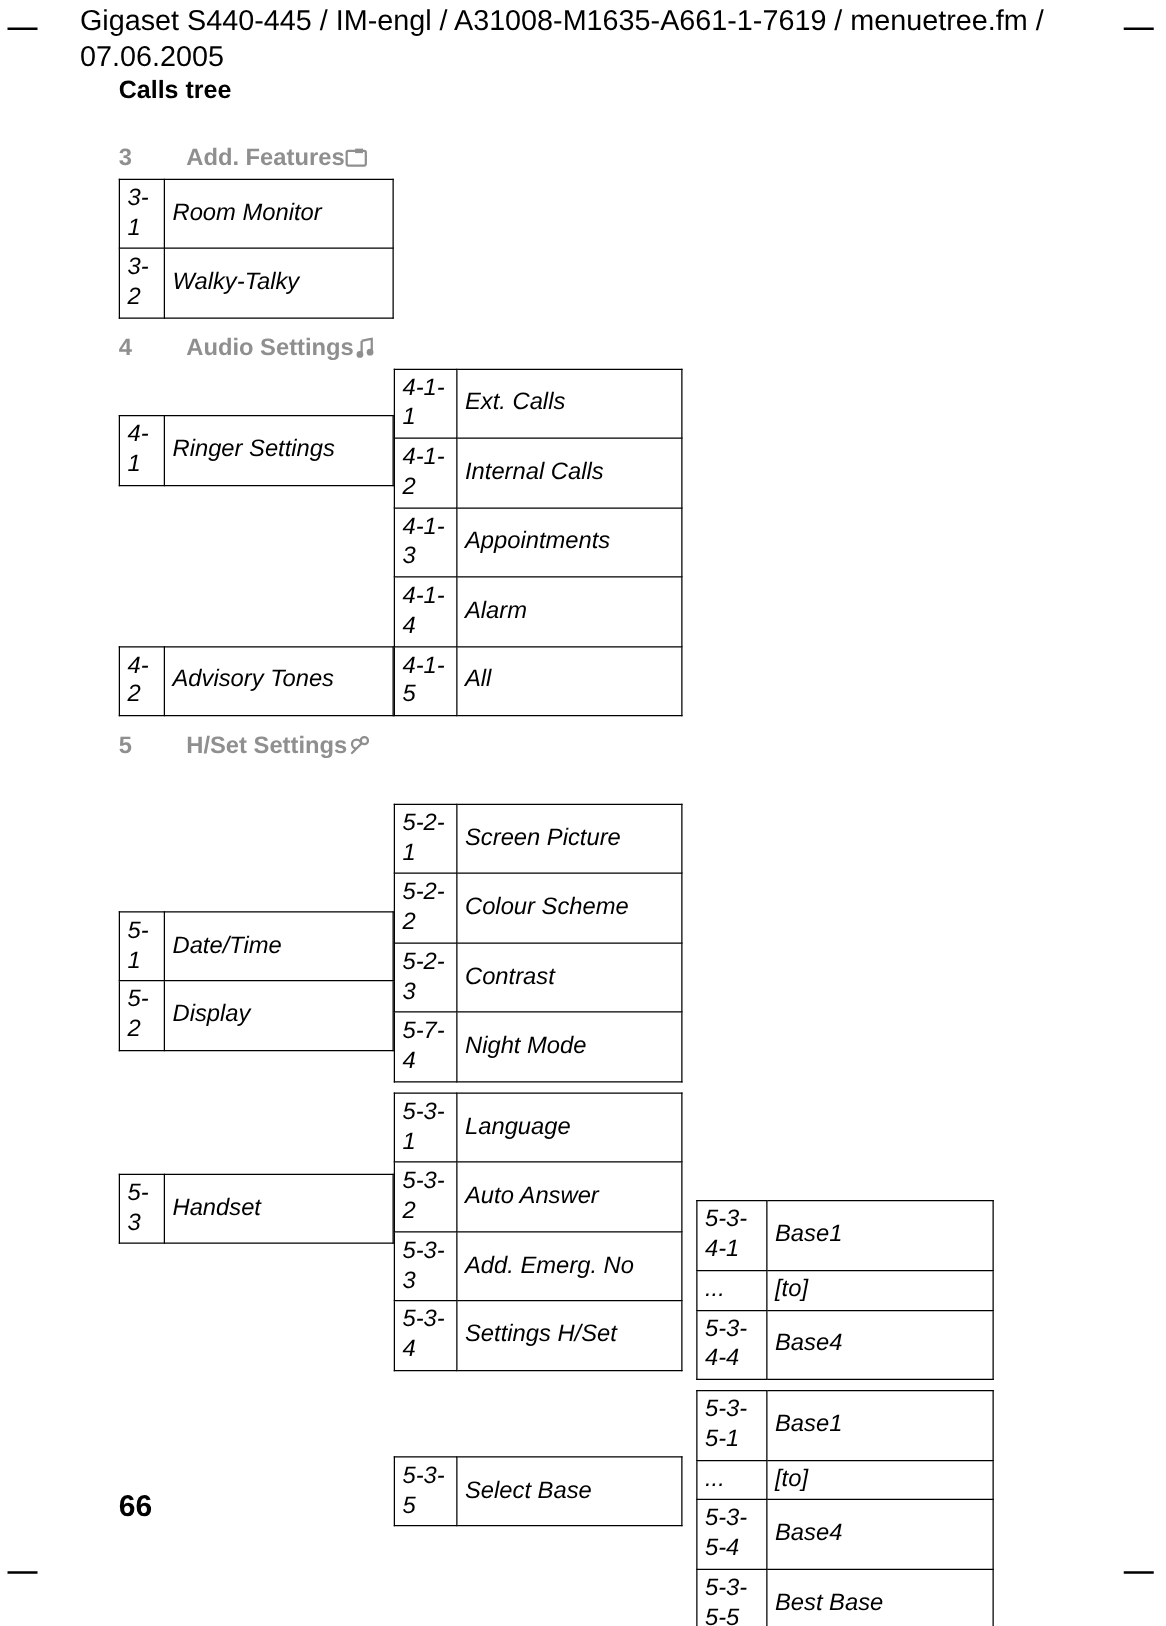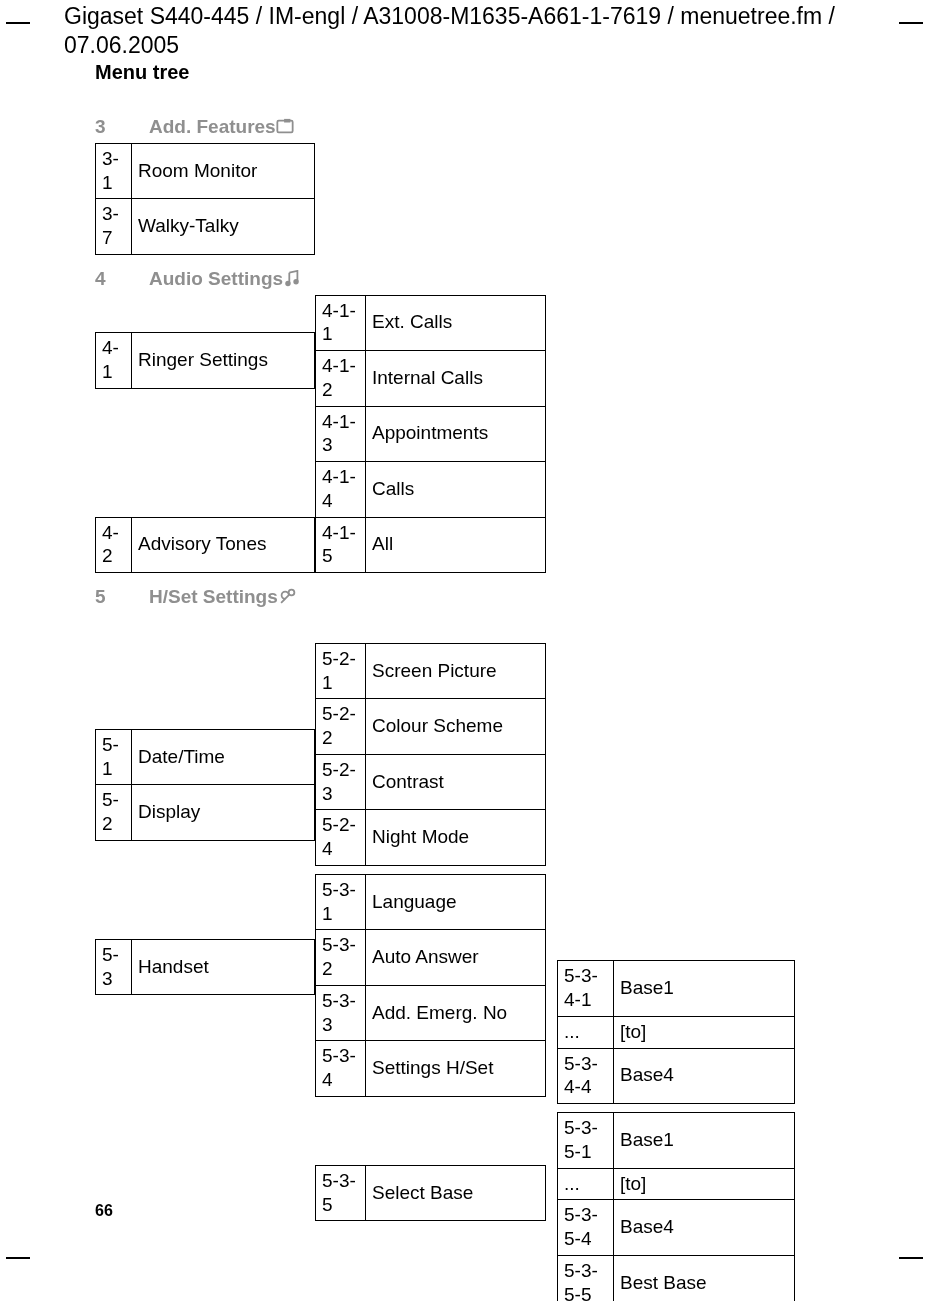--- a/index.html
+++ b/index.html
@@ -43,21 +43,21 @@
   .section-title {
     font-weight: 700;
     font-size: 20px;
     margin-bottom: 30px;
   }
   .page-num {
     position: absolute;
     left: 95px;
     bottom: 80px;
     font-weight: 700;
-    font-size: 16px;
+    font-size: 24px;
   }
 
   .row-head {
     display: flex;
     align-items: center;
     gap: 36px;
     color: #8f8f8f;
     font-weight: 700;
     font-size: 19px;
     margin-top: 4px;
@@ -69,20 +69,21 @@
     display: inline-flex;
     width: 18px; height: 18px;
     color: #8f8f8f;
   }
   .icon svg { width: 100%; height: 100%; }
 
   
   table {
     border-collapse: collapse;
     table-layout: fixed;
+    font-style: italic;
   }
   td {
     border: 1.5px solid #000;
     padding: 3px 6px 4px 6px;
     vertical-align: middle;
     font-size: 19px;
     height: 23px;
   }
   td.noborder { border: none; }
 
@@ -108,21 +109,21 @@
 
 <div class="crop-tl"></div>
 <div class="crop-tr"></div>
 <div class="crop-bl"></div>
 <div class="crop-br"></div>
 
 <div class="header-line">Gigaset S440-445 / IM-engl / A31008-M1635-A661-1-7619 / menuetree.fm / 07.06.2005</div>
 
 <div class="page">
 
-  <div class="section-title">Menu tree</div>
+  <div class="section-title">Calls tree</div>
 
   <div class="block">
     <div class="row-head">
       <span class="num">3</span>
       <span class="label">
         <span>Add. Features</span>
         <span class="icon">
           <svg viewBox="0 0 20 20">
               <rect x="1.5" y="3" width="17" height="13" rx="1.5" fill="none" stroke="#8f8f8f" stroke-width="2"></rect>
               <rect x="9" y="1" width="7" height="4" fill="#8f8f8f"></rect>
@@ -134,21 +135,21 @@
       <colgroup>
           <col class="col-l1a">
           <col class="col-l1b">
         </colgroup>
       <tbody>
           <tr>
             <td>3-1</td>
             <td>Room Monitor</td>
           </tr>
       <tr>
-            <td>3-7</td>
+            <td>3-2</td>
             <td>Walky-Talky</td>
           </tr>
     </tbody>
       </table>
   </div>
 
   <div class="block">
     <div class="row-head">
       <span class="num">4</span>
       <span class="label">
@@ -214,21 +215,21 @@
         <tr>
               <td>4-1-2</td>
               <td>Internal Calls</td>
             </tr>
         <tr>
               <td>4-1-3</td>
               <td>Appointments</td>
             </tr>
         <tr>
               <td>4-1-4</td>
-              <td>Calls</td>
+              <td>Alarm</td>
             </tr>
         <tr>
               <td>4-1-5</td>
               <td>All</td>
             </tr>
       </tbody>
         </table>
     </div>
   </div>
 
@@ -349,21 +350,21 @@
             </tr>
         <tr>
               <td>5-2-2</td>
               <td>Colour Scheme</td>
             </tr>
         <tr>
               <td>5-2-3</td>
               <td>Contrast</td>
             </tr>
         <tr>
-              <td>5-2-4</td>
+              <td>5-7-4</td>
               <td>Night Mode</td>
             </tr>
         <tr class="spacer-row">
               <td></td>
               <td></td>
             </tr>
         <tr>
               <td>5-3-1</td>
               <td>Language</td>
             </tr>

